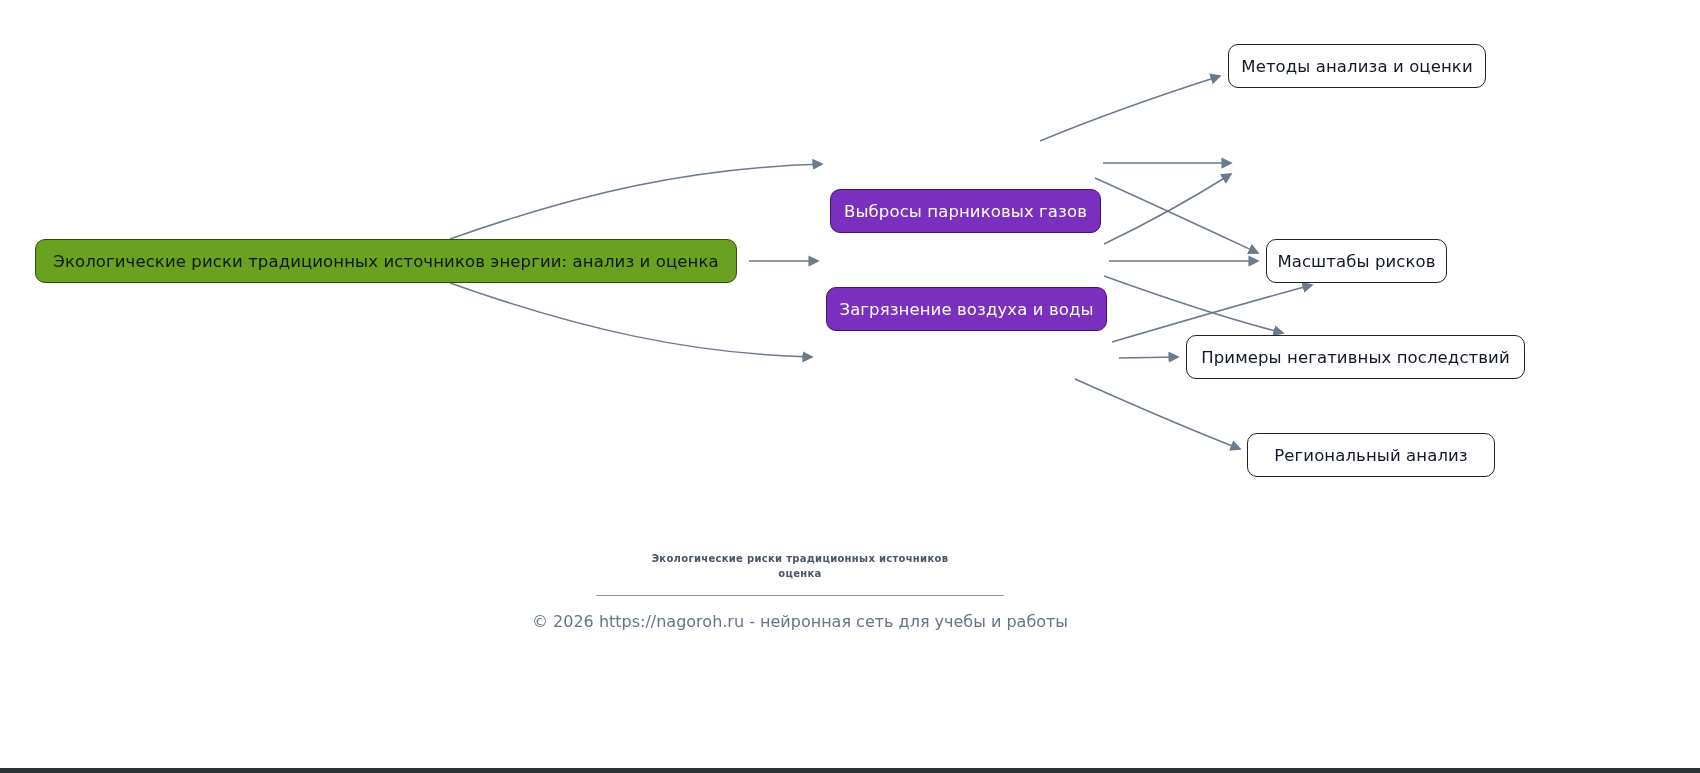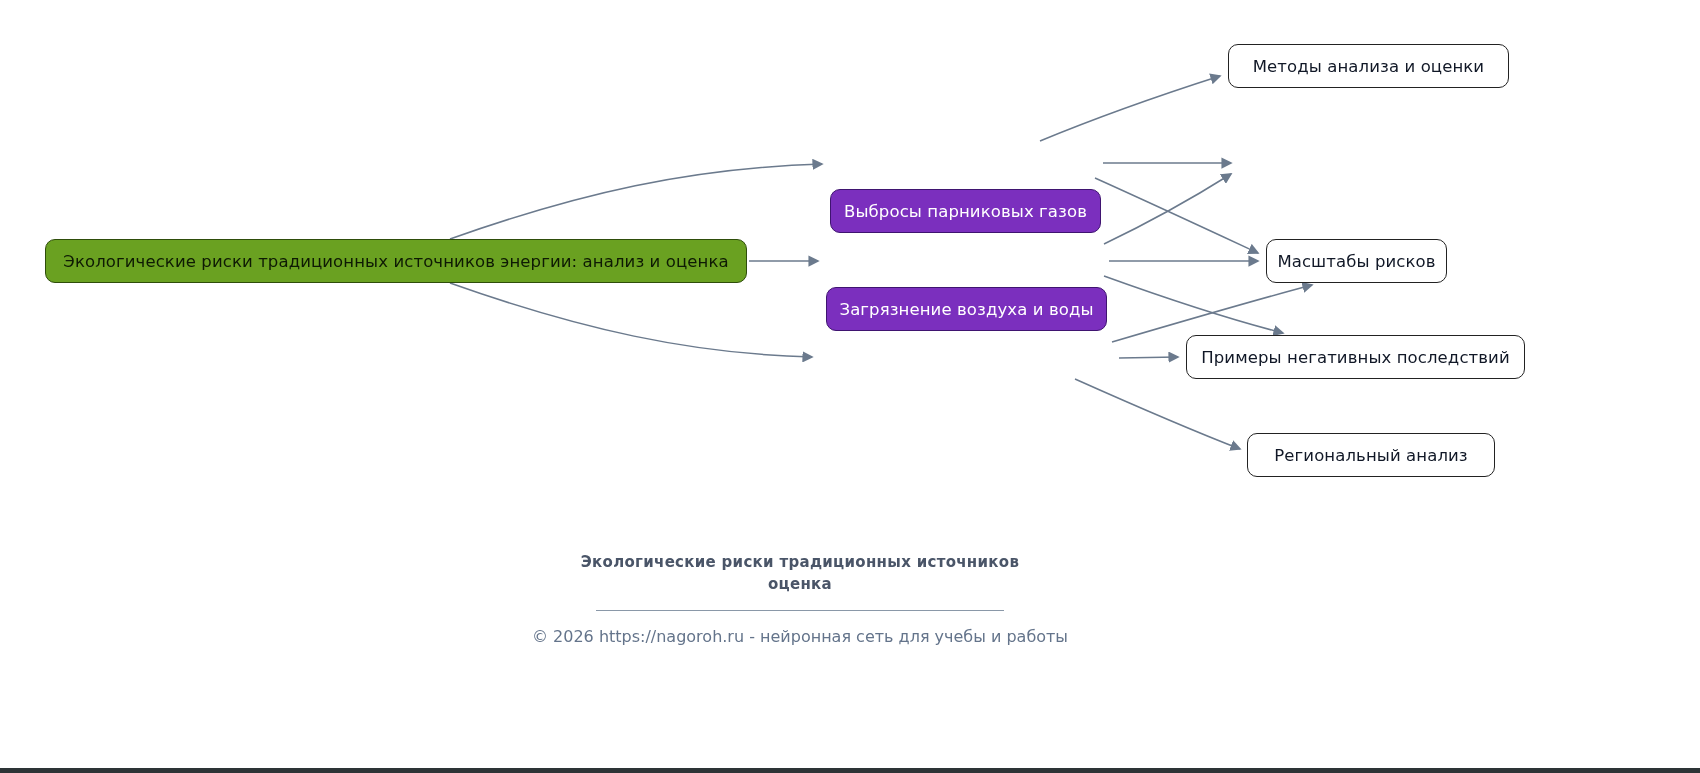--- a/index.html
+++ b/index.html
@@ -28,56 +28,56 @@
     display: flex;
     align-items: center;
     justify-content: center;
     border-radius: 10px;
     font-size: 16.5px;
     white-space: nowrap;
     padding: 0 14px;
     letter-spacing: 0.1px;
   }
   .node.root {
-    left: 45px; top: 239px; width: 702px;
+    left: 35px; top: 239px; width: 702px;
     background: #6aa121;
     border: 1.6px solid #2e4d0a;
     color: #0e1a04;
     text-align: center;
   }
   .node.branch {
     background: #7b2fbe;
     border: 1.6px solid #3f1470;
     color: #ffffff;
     margin-top: 48px;
   }
   .node.leaf {
     background: #ffffff;
     border: 1.6px solid #222222;
     color: #111827;
   }
   #node-emissions { left: 830px; top: 141px; width: 271px; }
   #node-pollution { left: 826px; top: 239px; width: 281px; }
   #node-health    { left: 820px; top: 335px; width: 297px; }
-  #node-methods   { left: 1228px; top: 44px;  width: 281px; }
+  #node-methods   { left: 1228px; top: 44px;  width: 258px; }
   #node-stats     { left: 1239px; top: 141px; width: 234px; }
   #node-scale     { left: 1266px; top: 239px; width: 181px; }
   #node-examples  { left: 1186px; top: 335px; width: 339px; }
   #node-regional  { left: 1247px; top: 433px; width: 248px; }
 
   .footer {
     position: absolute;
     left: 400px;
     top: 552px;
     width: 800px;
     text-align: center;
   }
   .footer-title {
     font-weight: bold;
-    font-size: 15px;
+    font-size: 10px;
     line-height: 1.45;
     color: #4a5568;
     letter-spacing: 0.3px;
   }
   .footer-rule {
     width: 408px;
     margin: 14px auto 0 auto;
     border-top: 1px solid #8a98a8;
     height: 0;
   }

